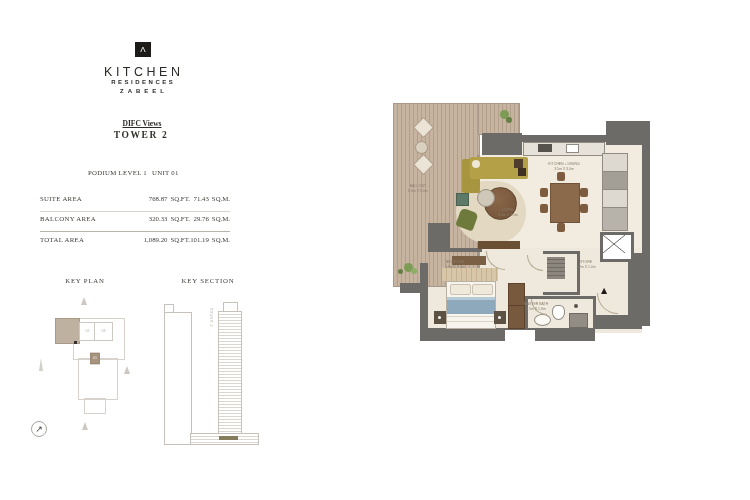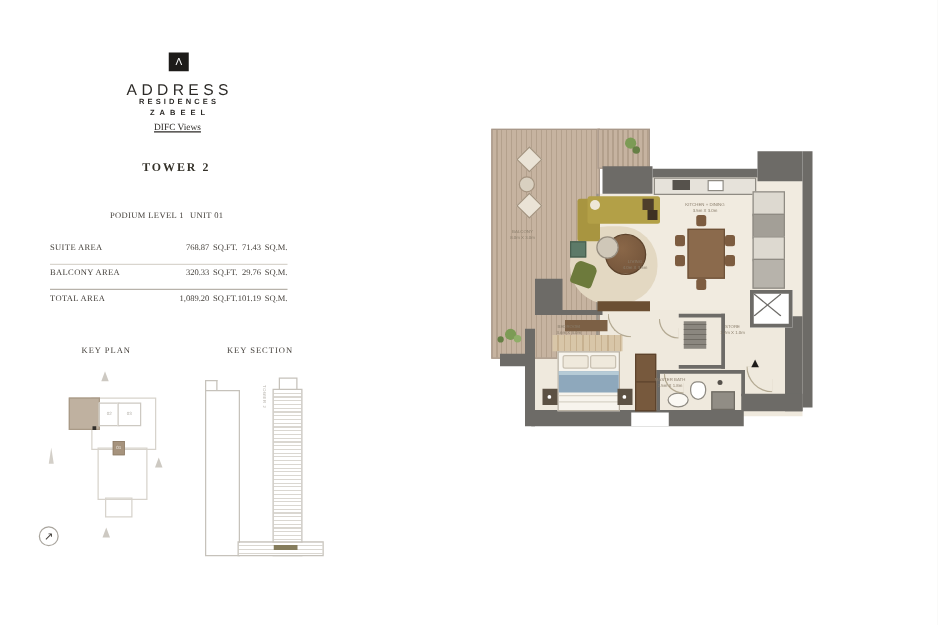--- a/index.html
+++ b/index.html
@@ -10,21 +10,21 @@
 
   
   .logo-square{left:135px;top:42px;width:16px;height:15px;background:#1d1b19;color:#fff;
                font-family:"Liberation Sans",sans-serif;font-size:8px;line-height:15px;text-align:center;}
   .brand-name{left:52px;top:65px;width:180px;font-family:"Liberation Sans",sans-serif;
               font-size:12.5px;letter-spacing:3.5px;text-indent:3.5px;color:#2c2a27;font-weight:400;}
   .brand-line2{left:52px;top:79px;width:180px;font-family:"Liberation Sans",sans-serif;
                font-size:6px;font-weight:bold;letter-spacing:2.5px;text-indent:2.5px;color:#2c2a27;}
   .brand-line3{left:52px;top:88px;width:180px;font-family:"Liberation Sans",sans-serif;
                font-size:6px;font-weight:bold;letter-spacing:4px;text-indent:4px;color:#2c2a27;}
-  .brand-tagline{left:52px;top:97px;width:180px;font-size:7.5px;font-weight:400;
+  .brand-tagline{left:52px;top:119px;width:180px;font-size:7.5px;font-weight:700;
                  text-decoration:underline;color:#2c2a27;}
 
   
   .tower-title{left:51px;top:130px;width:180px;font-size:9.5px;font-weight:600;letter-spacing:1.6px;color:#343129;}
   .unit-type{left:51px;top:142px;width:180px;font-size:12px;font-weight:500;letter-spacing:1.6px;color:#2f2c28;}
   .level-label{left:88px;top:169px;font-size:6.8px;color:#45413c;letter-spacing:.3px;}
   .unit-no-label{left:152px;top:169px;font-size:6.8px;color:#45413c;letter-spacing:.3px;}
 
   
   .area-table{left:40px;top:190px;width:190px;height:60px;font-size:6.8px;color:#45413c;}
@@ -89,21 +89,21 @@
   .cab{position:absolute;border:1px solid #8f8b83;background:#ddd9d0;}
 </style>
 </head>
 <body>
 
 <div class="page">
 
   <div class="abs logo-square">
     <span>Λ</span>
   </div>
-  <div class="abs ctr brand-name">ADDRESS</div>
+  <div class="abs ctr brand-name">KITCHEN</div>
   <div class="abs ctr brand-line2">RESIDENCES</div>
   <div class="abs ctr brand-line3">ZABEEL</div>
   <div class="abs ctr brand-tagline">DIFC Views</div>
 
   <div class="abs ctr tower-title">TOWER 2</div>
   <div class="abs level-label">PODIUM LEVEL 1</div>
   <div class="abs unit-no-label">UNIT 01</div>
 
   <div class="abs area-table">
     <div class="arow" style="top:5px;">

